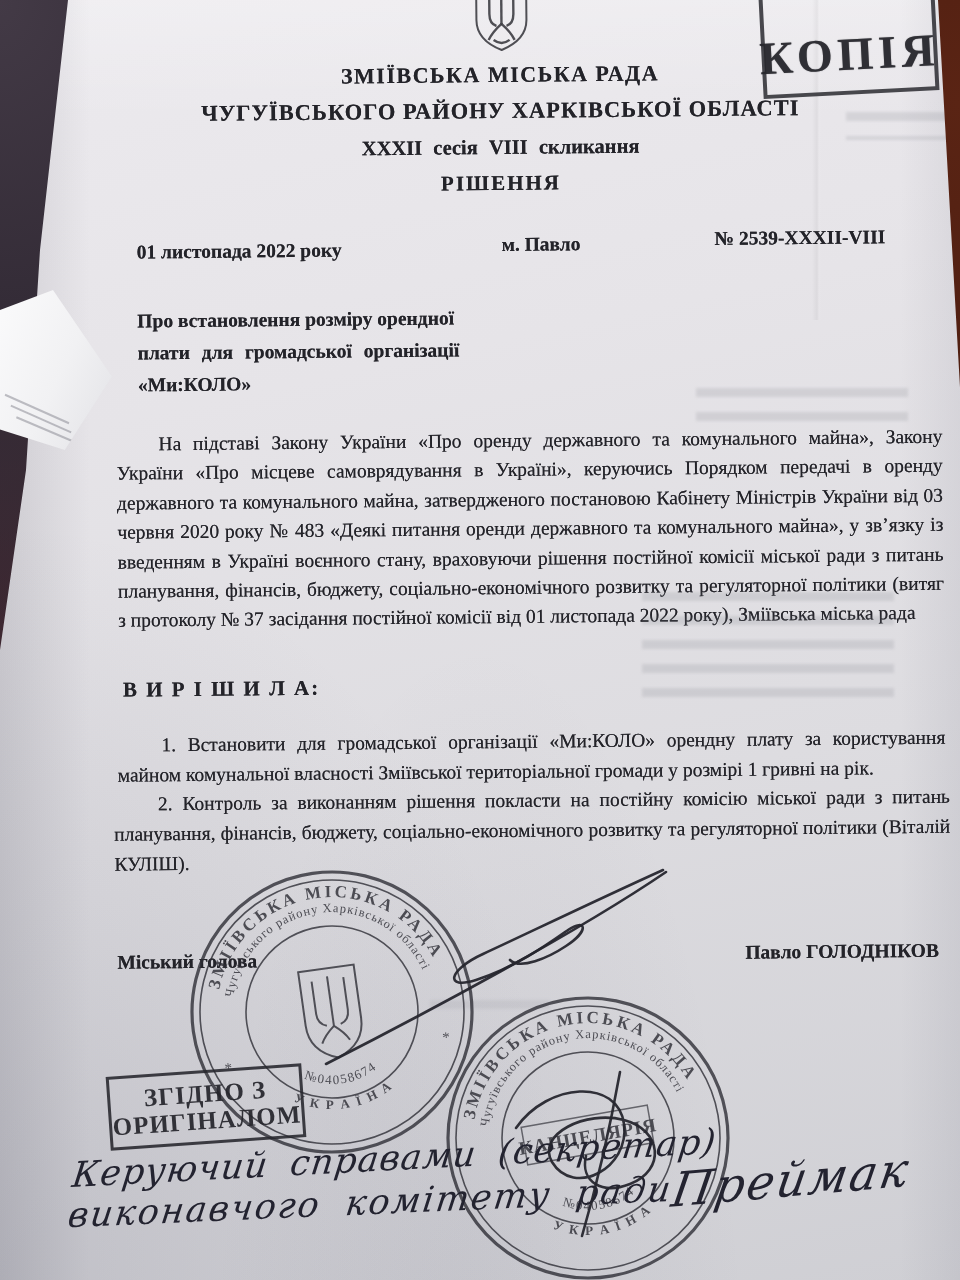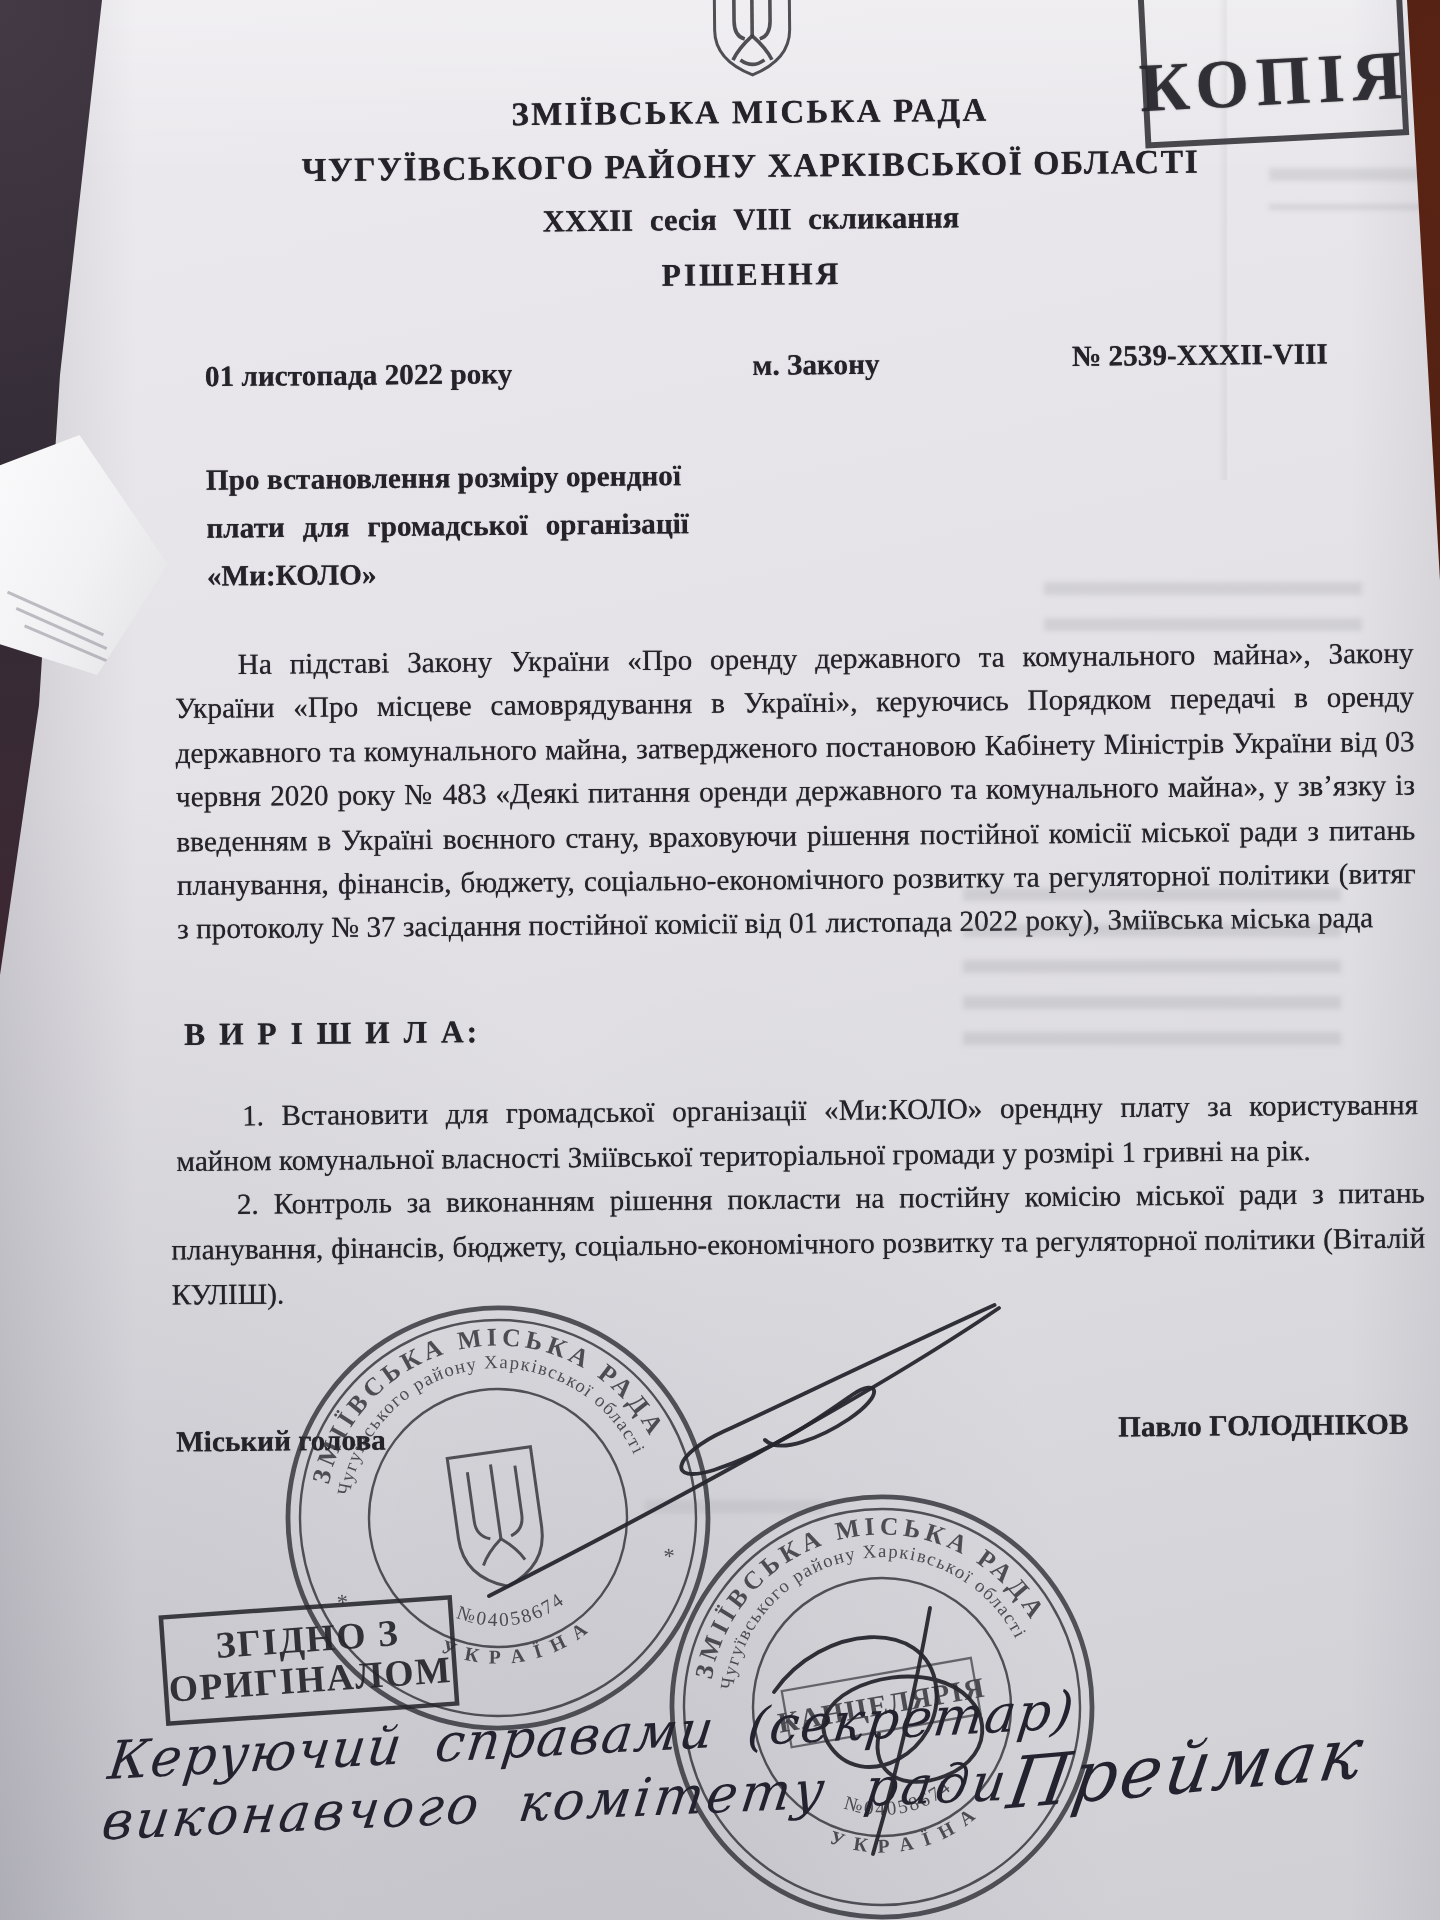--- a/index.html
+++ b/index.html
@@ -142,21 +142,21 @@
     <div class="copy-stamp">
       <span>КОПІЯ</span>
     </div>
 
     <div class="hdr hdr1">ЗМІЇВСЬКА МІСЬКА РАДА</div>
     <div class="hdr hdr2">ЧУГУЇВСЬКОГО РАЙОНУ ХАРКІВСЬКОЇ ОБЛАСТІ</div>
     <div class="hdr hdr3">XXXII  сесія VIII скликання</div>
     <div class="hdr hdr4">РІШЕННЯ</div>
 
     <div class="meta-date">01 листопада 2022 року</div>
-    <div class="meta-place">м. Закону</div>
+    <div class="meta-place">м. Павло</div>
     <div class="meta-number">№ 2539-XXXII-VIII</div>
 
     <div class="subject">
       <div>Про встановлення розміру орендної</div>
       <div class="j">плати для громадської організації</div>
       <div>«Ми:КОЛО»</div>
     </div>
 
     <div class="preamble">На підставі Закону України «Про оренду державного та комунального майна», Закону України «Про місцеве самоврядування в Україні», керуючись Порядком передачі в оренду державного та комунального майна, затвердженого постановою Кабінету Міністрів України від 03 червня 2020 року № 483 «Деякі питання оренди державного та комунального майна», у зв’язку із введенням в Україні воєнного стану, враховуючи рішення постійної комісії міської ради з питань планування, фінансів, бюджету, соціально-економічного розвитку та регуляторної політики (витяг з протоколу № 37 засідання постійної комісії від 01 листопада 2022 року), Зміївська міська рада</div>
 

